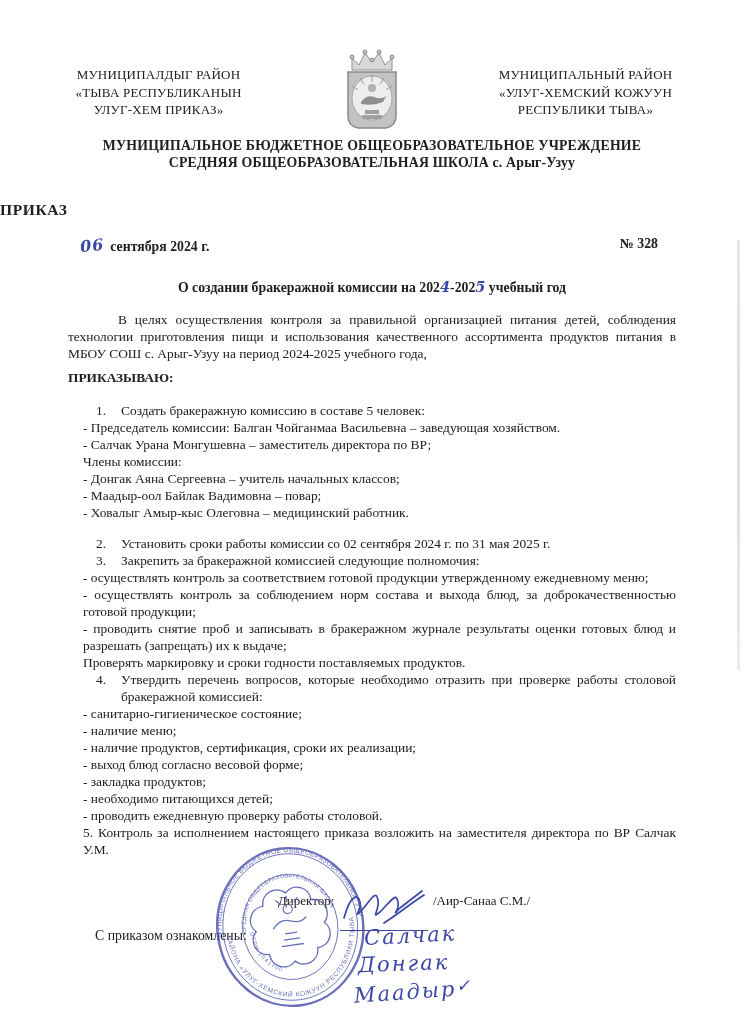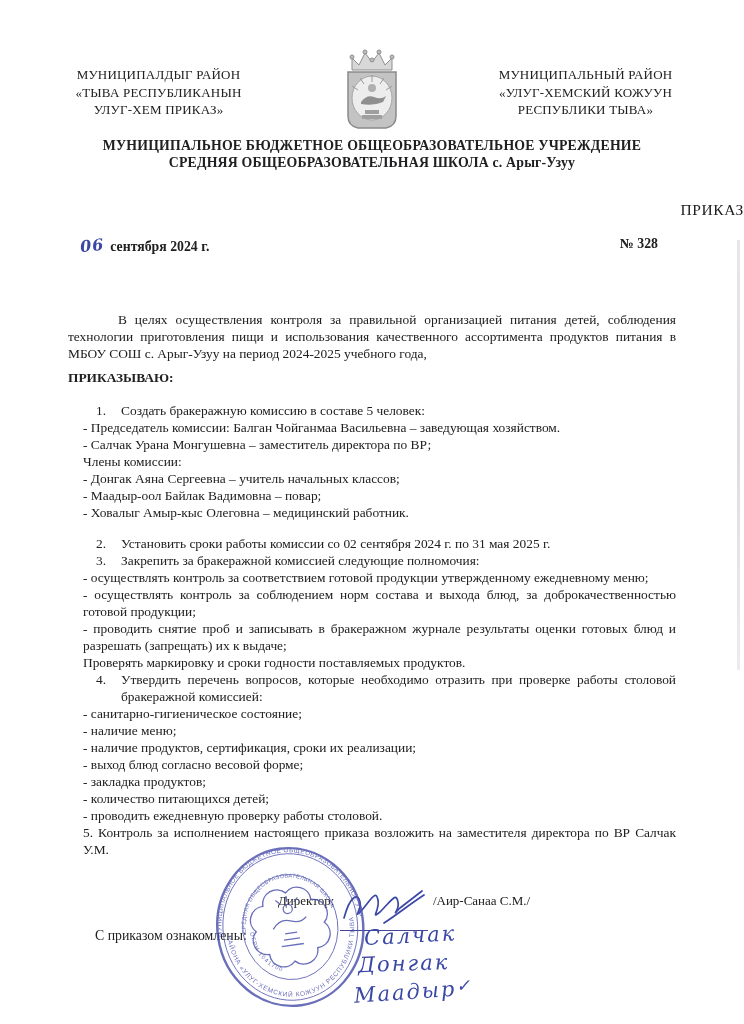--- a/index.html
+++ b/index.html
@@ -15,22 +15,22 @@
   
   .header-row{position:absolute; top:60px; left:56px; right:56px;
     display:flex; justify-content:space-between; align-items:flex-start;}
   .org-block{width:205px; text-align:center; font-size:13px; line-height:17.5px;
     letter-spacing:.2px; padding-top:6px;}
   .arms{width:106px; height:92px; margin-top:-12px; flex:0 0 auto;}
 
   .institution{position:absolute; top:138px; left:0; right:0; text-align:center;
     font-weight:bold; font-size:13.8px; line-height:16.5px; letter-spacing:.2px;}
 
-  .order-title{position:absolute; top:201px; left:0; right:0; text-align:right;
-    font-weight:normal; font-size:15.5px; letter-spacing:.6px;}
+  .order-title{position:absolute; top:201px; left:0; right:0; text-align:left;
+    font-weight:bold; font-size:15.5px; letter-spacing:.6px;}
 
   .date-row{position:absolute; top:236px; left:80px; right:86px;
     display:flex; justify-content:space-between; font-weight:bold; font-size:13.8px;}
   .hand{color:#3a47a6; font-family:"DejaVu Serif", serif; font-style:italic;
     font-weight:bold;}
   .date-left .hand{font-size:16px; letter-spacing:1px; display:inline-block;
     transform:rotate(-6deg); margin-right:6px;}
 
   .subject{position:absolute; top:278px; left:0; right:0; text-align:center;
     font-weight:bold; font-size:13.8px;}
@@ -122,20 +122,23 @@
 
   <div class="order-title">ПРИКАЗ</div>
 
   <div class="date-row">
     <div class="date-left">
       <span class="hand">06</span><span>сентября 2024 г.</span>
     </div>
     <div>№ 328</div>
   </div>
 
+  <div class="subject">
+    <span>О создании бракеражной комиссии на 202</span><span class="hand">4</span><span>-202</span><span class="hand">5</span><span> учебный год</span>
+  </div>
 
   <div class="body">
     <div class="preamble">В целях осуществления контроля за правильной организацией питания детей, соблюдения технологии приготовления пищи и использования качественного ассортимента продуктов питания в МБОУ СОШ с. Арыг-Узуу на период 2024-2025 учебного года,</div>
     <div class="resolve">ПРИКАЗЫВАЮ:</div>
     <div class="list">
         <div class="li num"><span class="n">1.</span><span>Создать бракеражную комиссию в составе 5 человек:</span></div>
         <div class="li"><span>- Председатель комиссии: Балган Чойганмаа Васильевна – заведующая хозяйством.</span></div>
         <div class="li"><span>- Салчак Урана Монгушевна – заместитель директора по ВР;</span></div>
         <div class="li"><span>Члены комиссии:</span></div>
         <div class="li"><span>- Донгак Аяна Сергеевна – учитель начальных классов;</span></div>
@@ -146,21 +149,21 @@
         <div class="li"><span>- осуществлять контроль за соответствием готовой продукции утвержденному ежедневному меню;</span></div>
         <div class="li"><span>- осуществлять контроль за соблюдением норм состава и выхода блюд, за доброкачественностью готовой продукции;</span></div>
         <div class="li"><span>- проводить снятие проб и записывать в бракеражном журнале результаты оценки готовых блюд и разрешать (запрещать) их к выдаче;</span></div>
         <div class="li"><span>Проверять маркировку и сроки годности поставляемых продуктов.</span></div>
         <div class="li num"><span class="n">4.</span><span>Утвердить перечень вопросов, которые необходимо отразить при проверке работы столовой бракеражной комиссией:</span></div>
         <div class="li"><span>- санитарно-гигиеническое состояние;</span></div>
         <div class="li"><span>- наличие меню;</span></div>
         <div class="li"><span>- наличие продуктов, сертификация, сроки их реализации;</span></div>
         <div class="li"><span>- выход блюд согласно весовой форме;</span></div>
         <div class="li"><span>- закладка продуктов;</span></div>
-        <div class="li"><span>- количество питающихся детей;</span></div>
+        <div class="li"><span>- необходимо питающихся детей;</span></div>
         <div class="li"><span>- проводить ежедневную проверку работы столовой.</span></div>
         <div class="li"><span>5. Контроль за исполнением настоящего приказа возложить на заместителя директора по ВР Салчак У.М.</span></div>
       </div>
   </div>
 
   <div class="director-line">
     <span>Директор:</span>
     <span class="sig-pen">
       <svg width="88" height="40" viewBox="0 0 88 40">
         <path d="M4,32 C10,10 18,6 20,16 C22,24 12,34 22,24 C32,12 36,4 38,14 C40,24 30,34 40,26 C52,14 56,6 58,16 C60,24 50,32 60,22 L82,5 M44,37 C58,28 70,18 84,9" fill="none" stroke="#3a47a6" stroke-width="1.7" stroke-linecap="round"></path>

